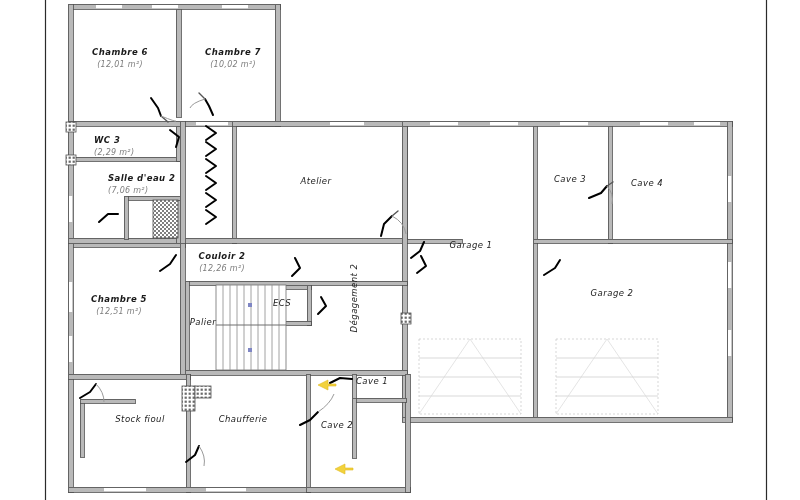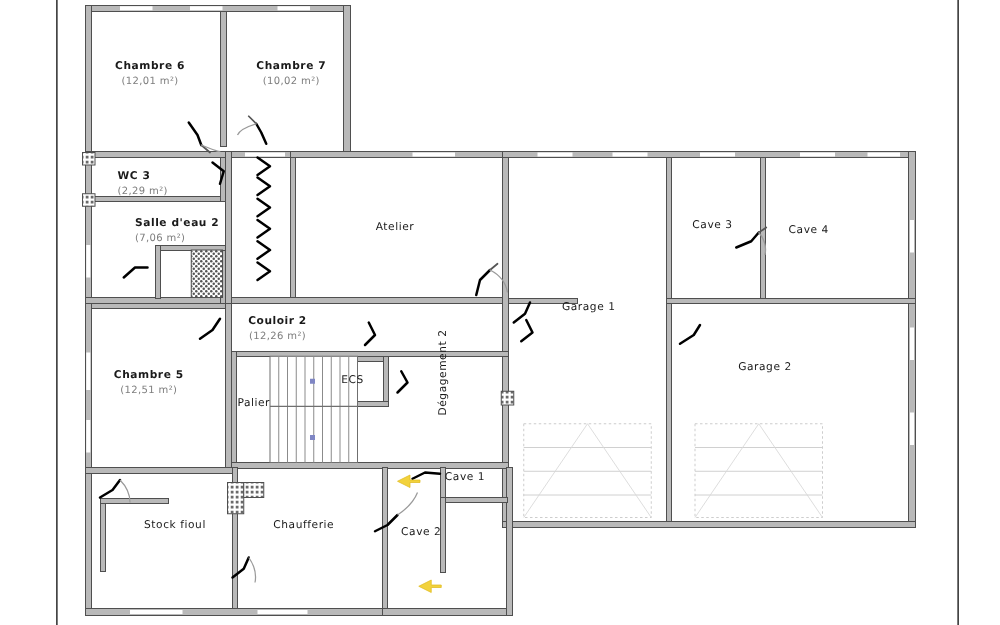--- a/index.html
+++ b/index.html
@@ -1,17 +1,17 @@
 <!DOCTYPE html>
 <html><head>
 <meta charset="utf-8">
 <style>
   html,body{margin:0;padding:0;background:#ffffff;}
   body{width:800px;height:500px;overflow:hidden;font-family:"DejaVu Sans",sans-serif;}
-  #plan-root{position:relative;width:800px;height:500px;background:#f9a8d4;}
+  #plan-root{position:relative;width:800px;height:500px;background:#f9a8d4;font-style:italic;}
   #plan-svg{position:absolute;left:0;top:0;width:800px;height:500px;display:block;}
   .rm-name{font-family:"DejaVu Sans",sans-serif;font-size:8.5px;font-weight:bold;fill:#1a1a1a;letter-spacing:.45px;}
   .rm-area{font-family:"DejaVu Sans",sans-serif;font-size:8px;fill:#7d7d7d;letter-spacing:.3px;}
   .rm-name-plain{font-family:"DejaVu Sans",sans-serif;font-size:8.5px;fill:#1a1a1a;letter-spacing:.45px;}
 </style>
 </head>
 <body>
 
 <div id="plan-root">
 

